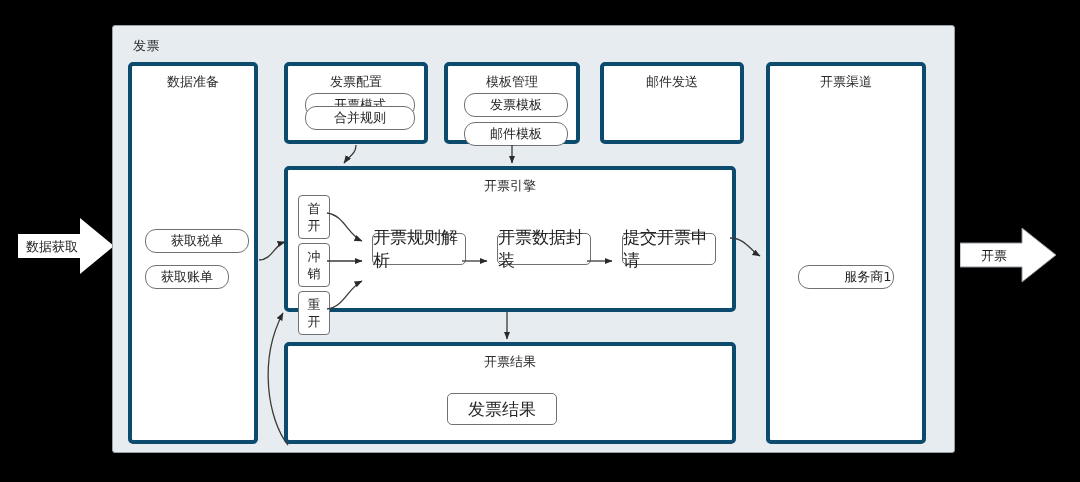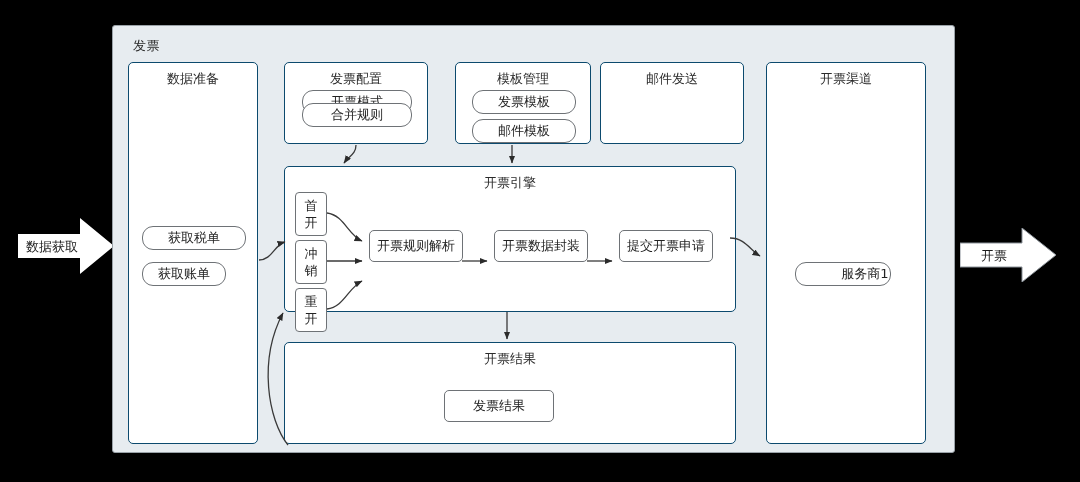--- a/index.html
+++ b/index.html
@@ -35,21 +35,21 @@
     top: 11px;
     font-size: 13px;
     color: #2b2b2b;
     letter-spacing: 0.5px;
   }
 
   
   .panel {
     position: absolute;
     background: #ffffff;
-    border: 1px solid #0c4a6e;
+    border: 4px solid #0c4a6e;
     border-radius: 5px;
     box-sizing: border-box;
   }
   .panel-title {
     position: absolute;
     left: 0;
     right: 0;
     top: 7px;
     text-align: center;
     font-size: 13px;
@@ -74,21 +74,21 @@
   
   .proc-box {
     position: absolute;
     background: #ffffff;
     border: 1px solid #6e7276;
     border-radius: 5px;
     box-sizing: border-box;
     display: flex;
     align-items: center;
     justify-content: center;
-    font-size: 13px;
+    font-size: 17px;
     color: #232323;
     height: 32px;
   }
 
   
   .vbox {
     position: absolute;
     width: 32px;
     height: 44px;
     background: #ffffff;
@@ -160,21 +160,21 @@
     <div class="pill" style="left:13px; top:163px; width:104px;">获取税单</div>
     <div class="pill" style="left:13px; top:199px; width:84px;">获取账单</div>
   </div>
 
   <div class="panel" style="left:284px; top:62px; width:144px; height:82px;">
     <div class="panel-title">发票配置</div>
     <div class="pill" style="left:17px; top:27px; width:110px;">开票模式</div>
     <div class="pill" style="left:17px; top:40px; width:110px;">合并规则</div>
   </div>
 
-  <div class="panel" style="left:444px; top:62px; width:136px; height:82px;margin-left:11px;">
+  <div class="panel" style="left:444px; top:62px; width:136px; height:82px;">
     <div class="panel-title">模板管理</div>
     <div class="pill" style="left:16px; top:27px; width:104px;">发票模板</div>
     <div class="pill" style="left:16px; top:56px; width:104px;">邮件模板</div>
   </div>
 
   <div class="panel" style="left:600px; top:62px; width:144px; height:82px;">
     <div class="panel-title">邮件发送</div>
   </div>
 
   <div class="panel" style="left:766px; top:62px; width:160px; height:382px;">

